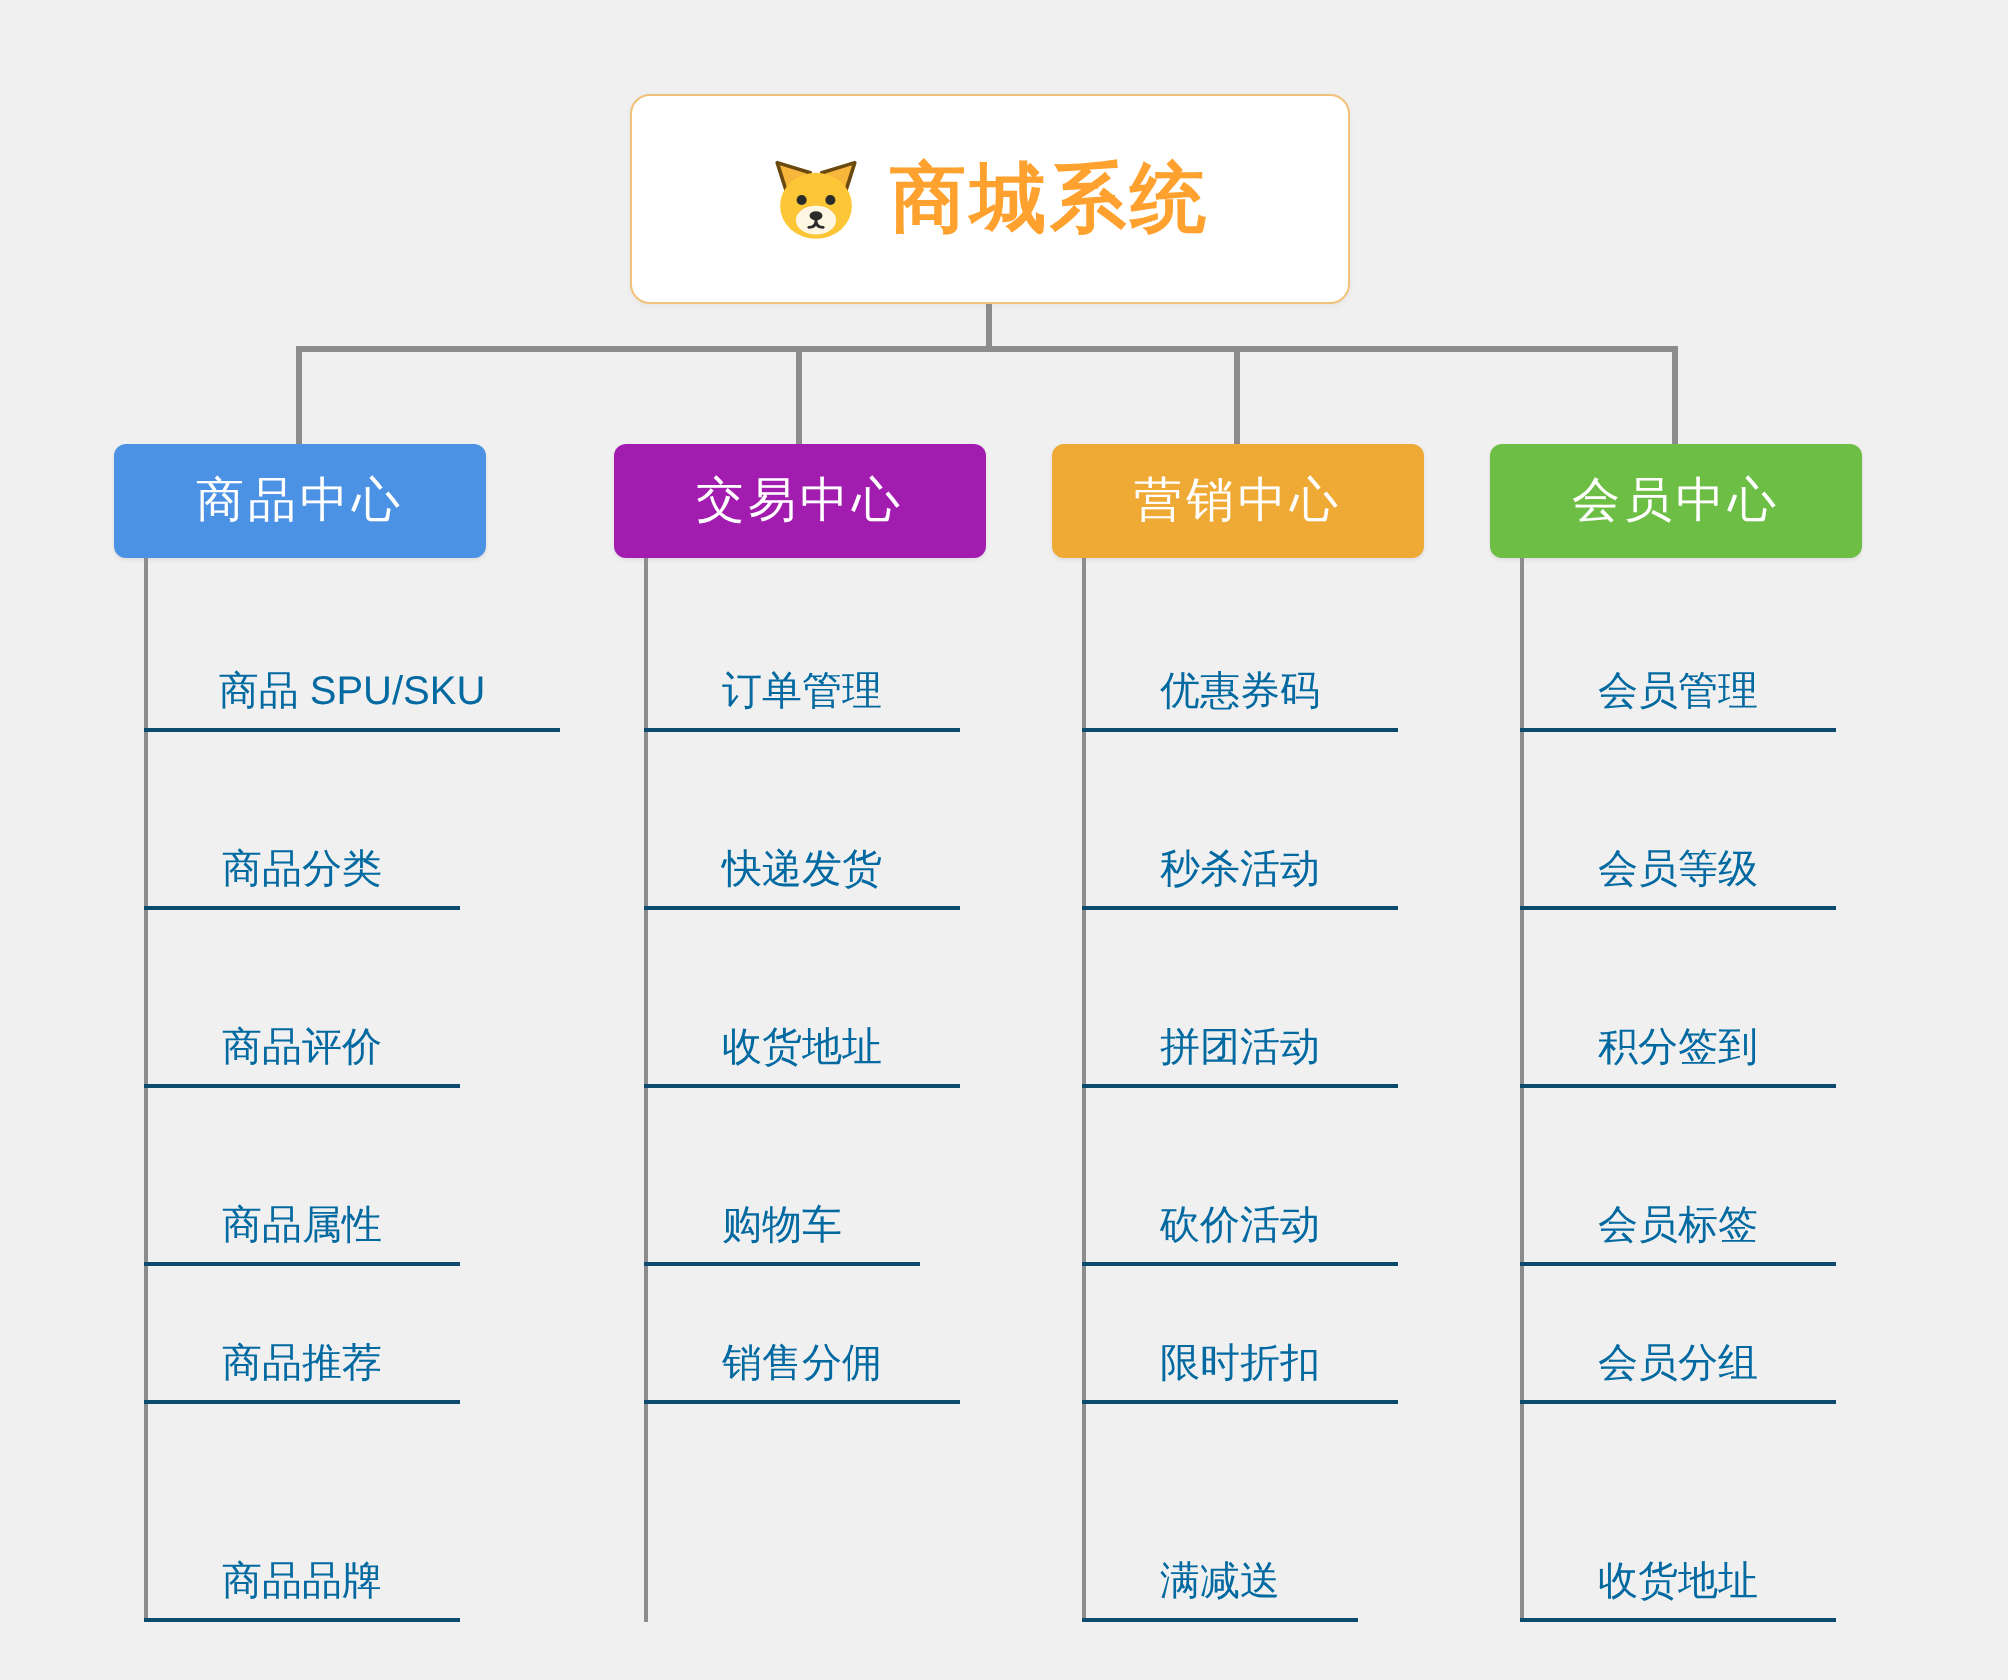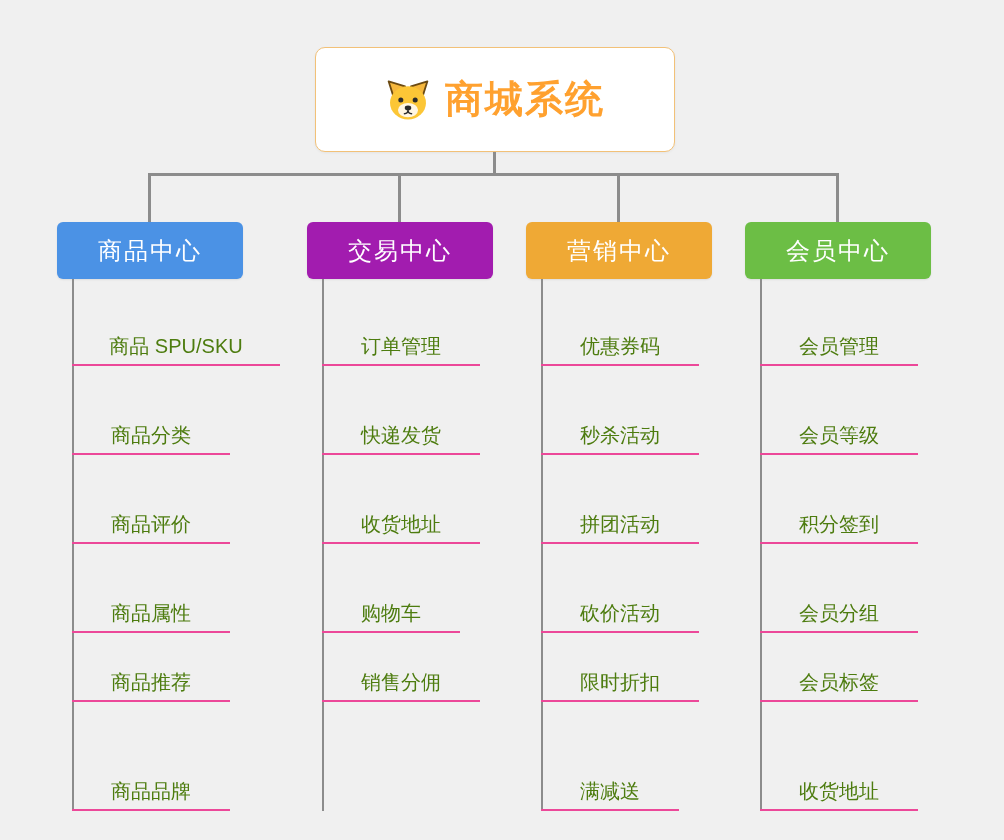--- a/index.html
+++ b/index.html
@@ -28,22 +28,22 @@
   .b1{ left:57px } .b2{ left:307px } .b3{ left:526px } .b4{ left:745px }
   .header {
     width:186px; height:57px; border-radius:6px; color:#ffffff;
     font-size:24px; text-align:center; line-height:57px; letter-spacing:2px;
     box-shadow:0 1px 2px rgba(0,0,0,0.08);
   }
   .spine { position:absolute; left:15px; top:57px; width:2px; height:532px; background:#8c8c8c; }
   .children { position:absolute; left:0; top:0; right:0; bottom:0; }
   .child {
     position:absolute; left:15px; height:36px; line-height:32px;
-    border-bottom:2px solid #ec4899; text-align:center;
-    font-size:20px; color:#4d7c0f; white-space:nowrap;
+    border-bottom:2px solid #0c4a6e; text-align:center;
+    font-size:20px; color:#0369a1; white-space:nowrap;
   }
   .child:nth-child(1){ top:108px }
   .child:nth-child(2){ top:197px }
   .child:nth-child(3){ top:286px }
   .child:nth-child(4){ top:375px }
   .child:nth-child(5){ top:444px }
   .child:nth-child(6){ top:553px }
 </style>
 </head>
 <body>
@@ -111,19 +111,19 @@
     </div>
   </div>
 
   <div class="branch b4">
     <div class="header" style="background-color: rgb(108, 190, 69);">会员中心</div>
     <div class="spine"></div>
     <div class="children">
       <div class="child" style="width:158px">会员管理</div>
       <div class="child" style="width:158px">会员等级</div>
       <div class="child" style="width:158px">积分签到</div>
+      <div class="child" style="width:158px">会员标签</div>
       <div class="child" style="width:158px">会员分组</div>
-      <div class="child" style="width:158px">会员标签</div>
       <div class="child" style="width:158px">收货地址</div>
     </div>
   </div>
 
 </div>
 
 </body></html>

